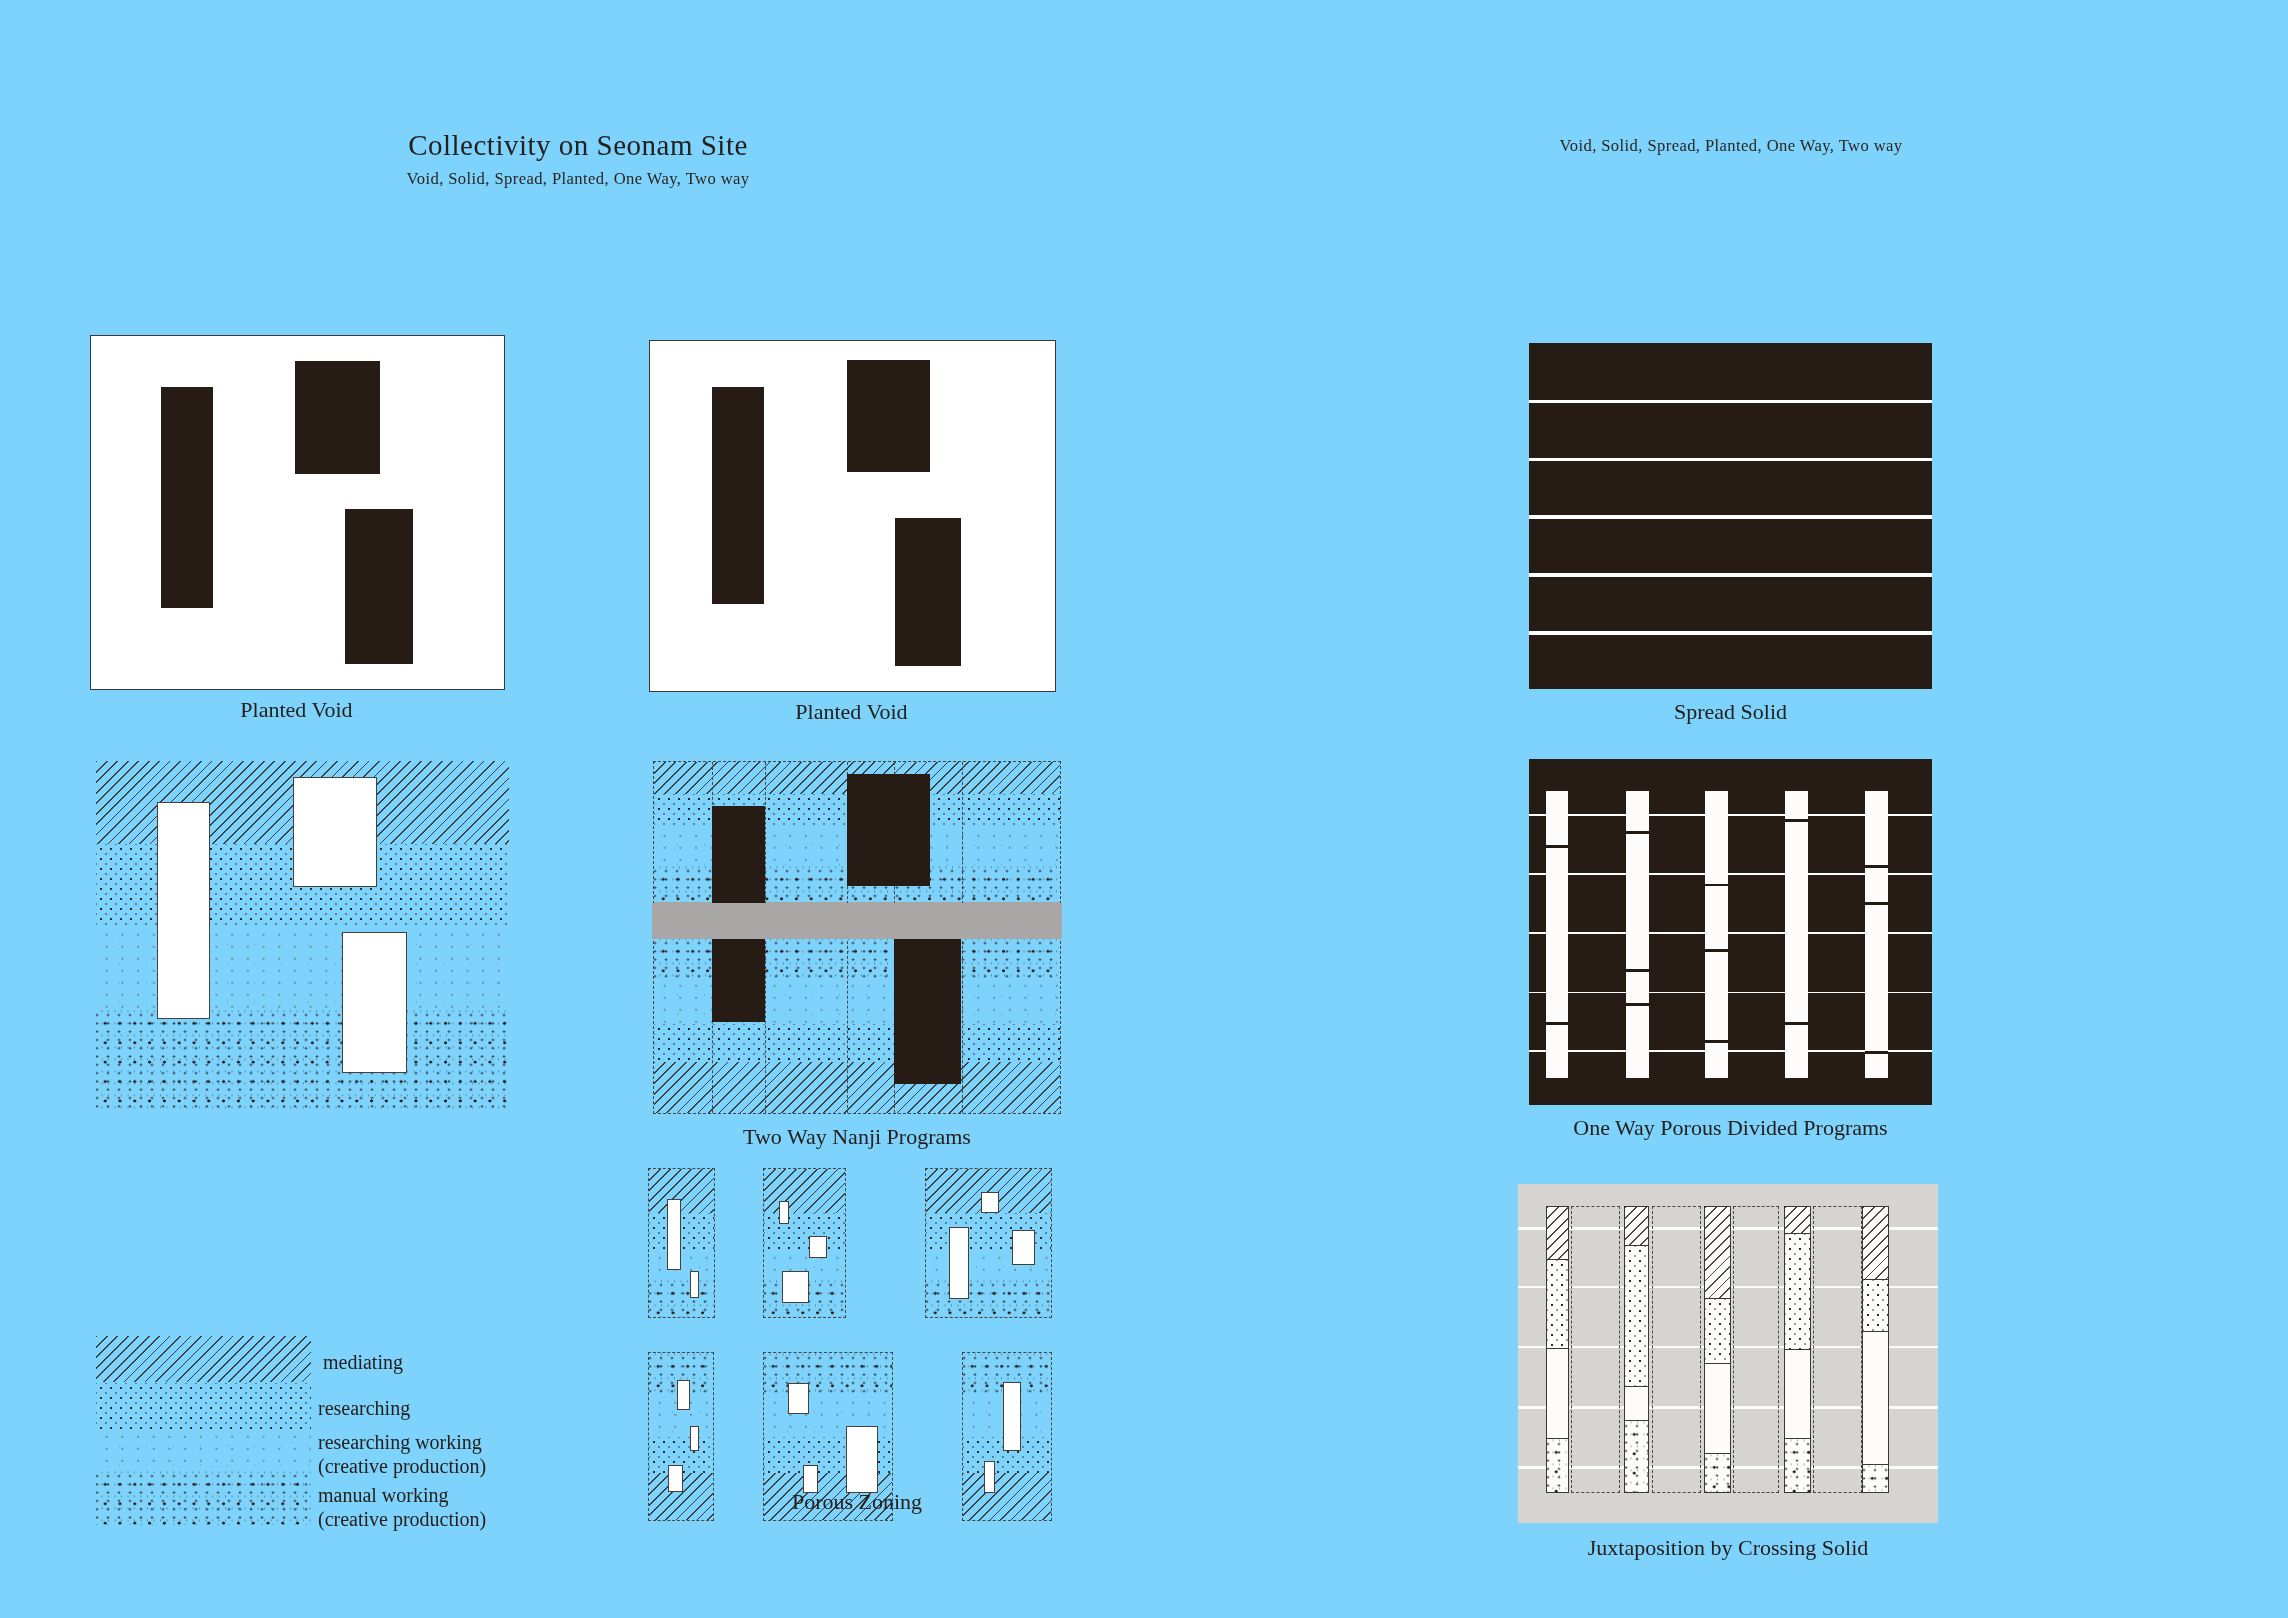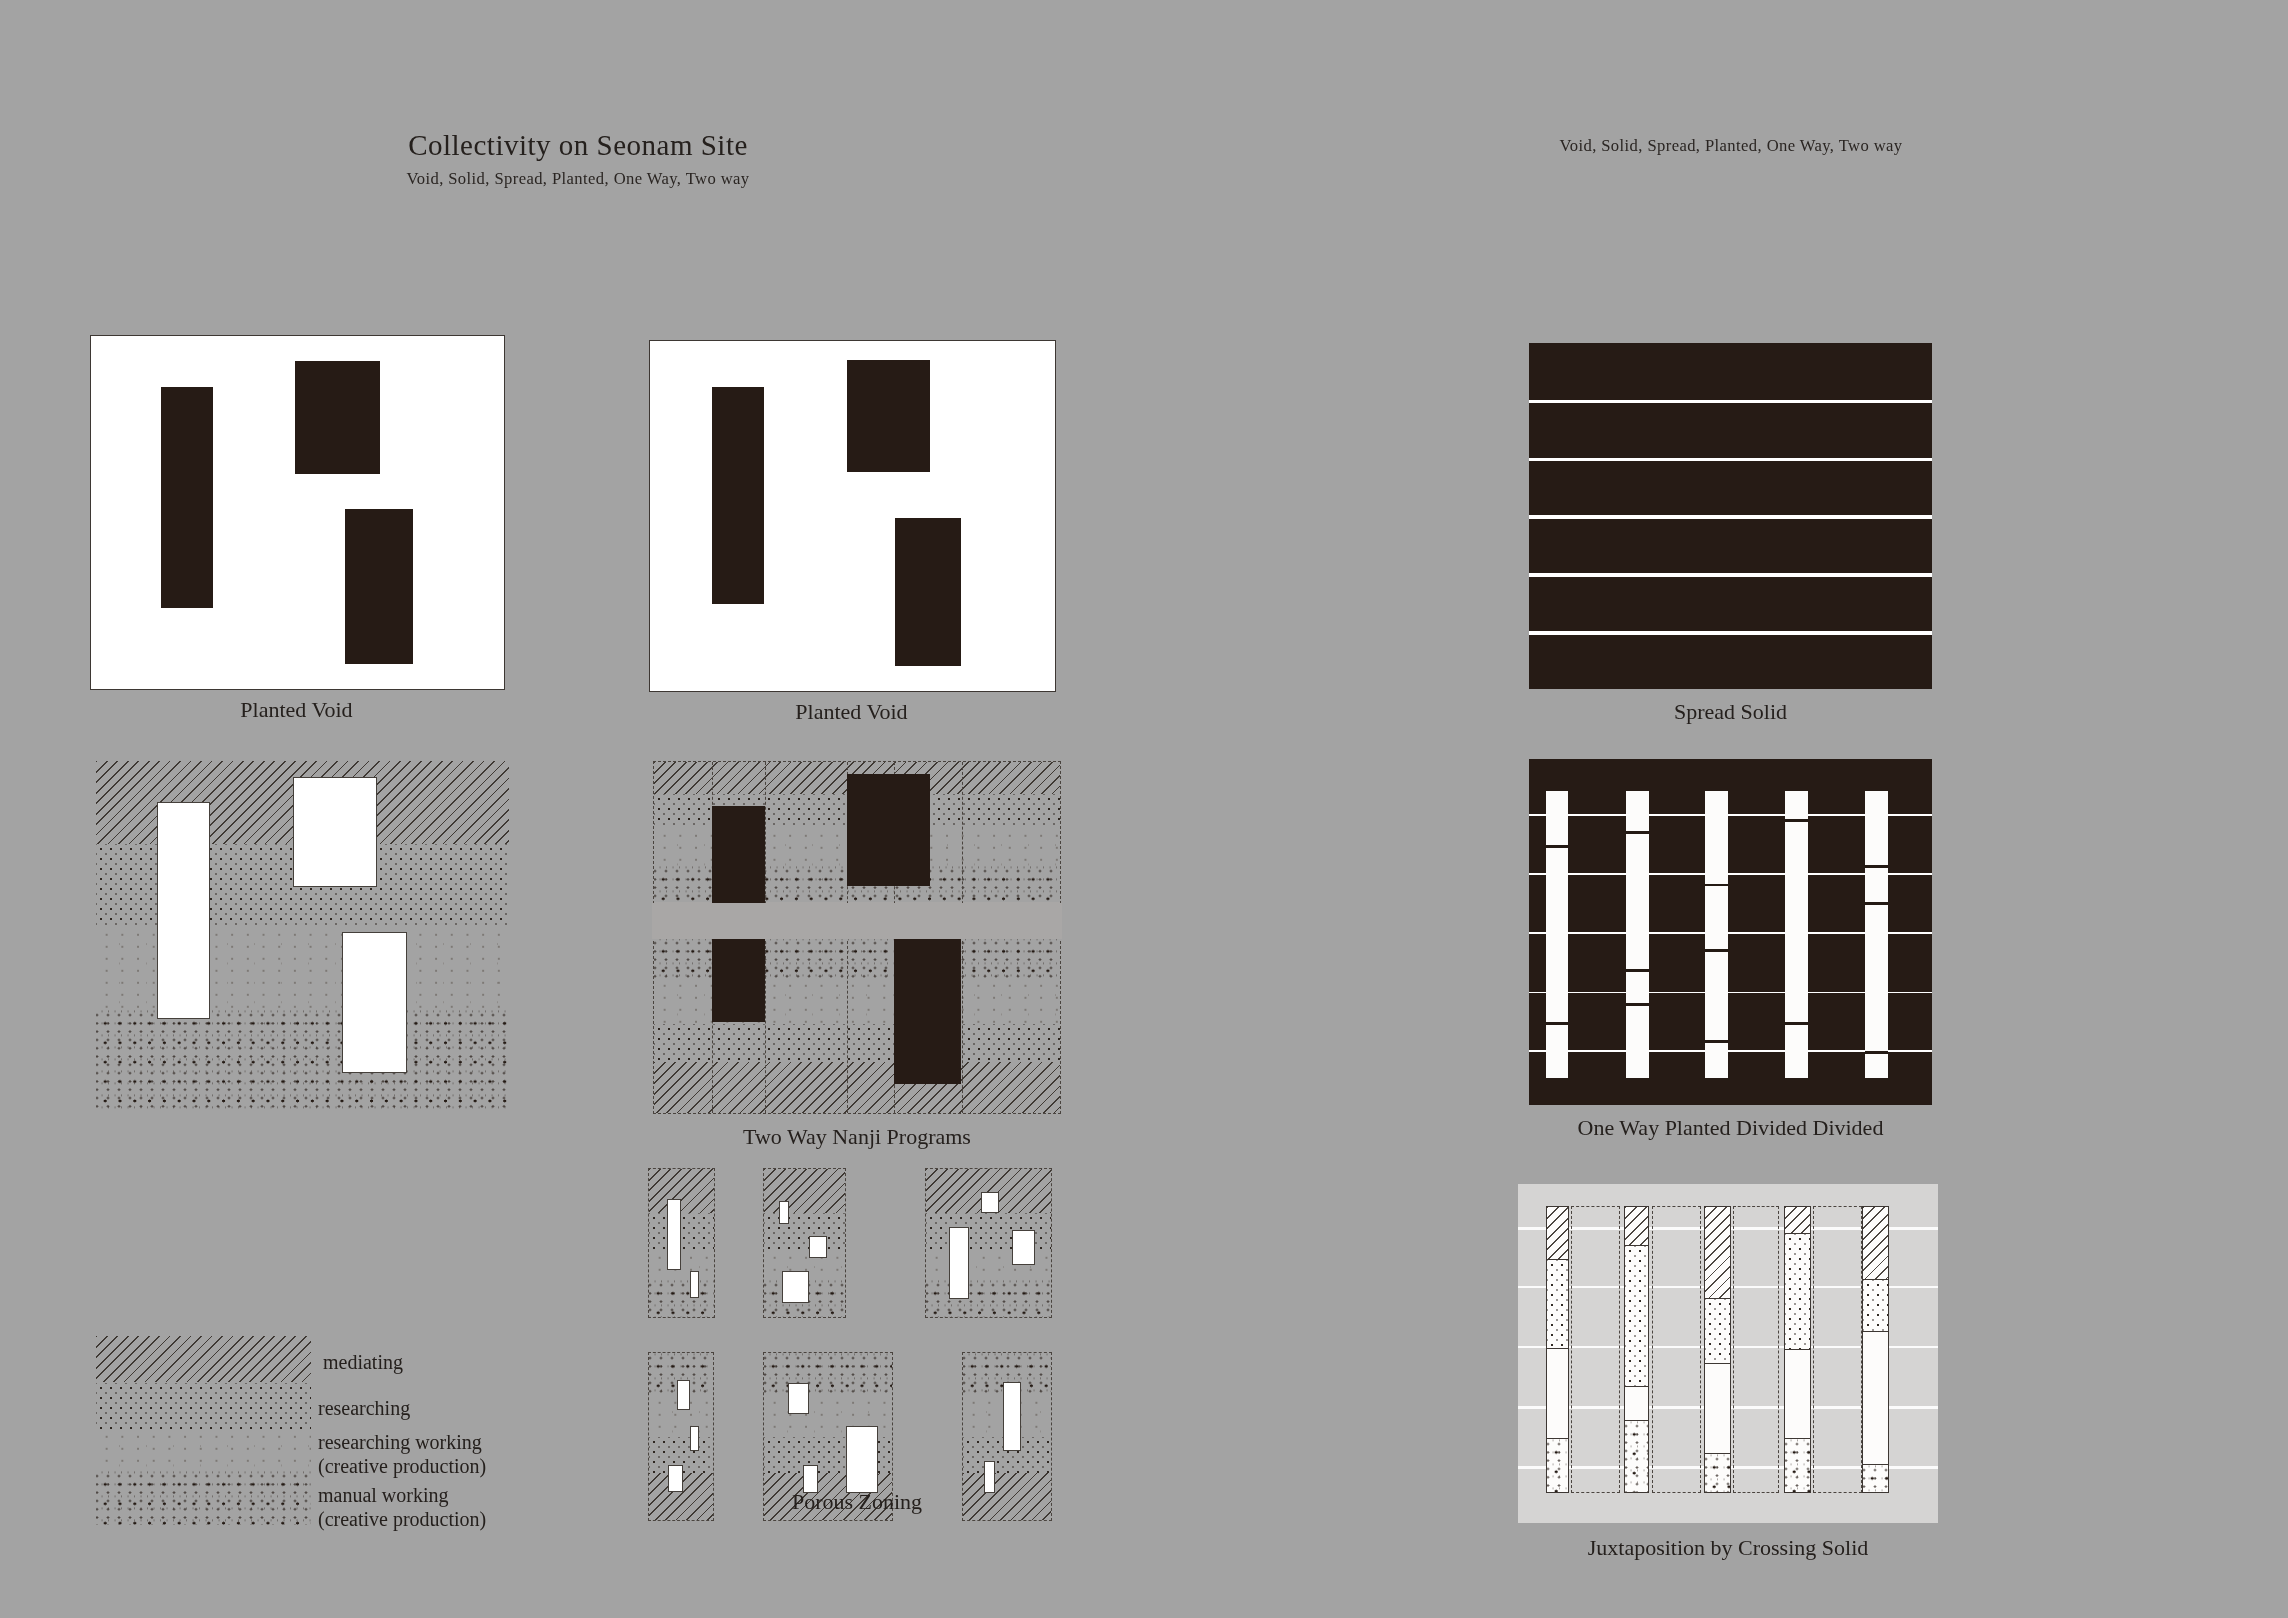--- a/index.html
+++ b/index.html
@@ -1,16 +1,16 @@
 <!DOCTYPE html>
 <html style="font-size:14.8px"><head>
 <meta charset="utf-8">
 <style>
   html,body{margin:0;padding:0;background:#ffffff;}
-  .page{position:relative;width:2289px;height:1619px;background:#a3a3a3;overflow:hidden;
+  .page{position:relative;width:2289px;height:1619px;background:#7dd3fc;overflow:hidden;
         font-family:"Liberation Serif","DejaVu Serif",serif;color:#272220;}
   .title-block{position:absolute;text-align:center;}
   .title{font-size:29px;letter-spacing:0.5px;color:#25201d;}
   .subtitle{font-size:16.6px;margin-top:7.4px;letter-spacing:0.4px;color:#2a2522;}
   .caption{position:absolute;text-align:center;font-size:22px;color:#25201d;}
   .panel{position:absolute;margin:0;padding:0;}
   .bordered{border:1.8px solid #3d3733;background:#fff;}
   .dashedb{border:1.8px dashed #4a443f;}
   .blk{position:absolute;background:#261b15;}
   .voidrect{position:absolute;background:#fff;border:1.8px solid #45403b;box-sizing:border-box;}
@@ -138,21 +138,21 @@
     <div class="strip" style="left:63.6%;top:9.3%;width:5.7%;height:83%;">
       <div class="div" style="top:9.6%;"></div>
       <div class="div" style="top:80.4%;"></div>
     </div>
     <div class="strip" style="left:83.3%;top:9.3%;width:5.7%;height:83%;">
       <div class="div" style="top:25.7%;"></div>
       <div class="div" style="top:38.6%;"></div>
       <div class="div" style="top:90.4%;"></div>
     </div>
   </figure>
-  <div class="caption" style="left:1529px;top:1115px;width:403px;">One Way Planted Divided Divided</div>
+  <div class="caption" style="left:1529px;top:1115px;width:403px;">One Way Porous Divided Programs</div>
 
   <div>
     <div class="legend-swatch tex-hatch" style="left:96px;top:1336px;width:215px;height:46px;"></div>
     <div class="legend-swatch tex-dots" style="left:96px;top:1383px;width:215px;height:46px;"></div>
     <div class="legend-swatch tex-fine" style="left:96px;top:1429px;width:215px;height:42px;"></div>
     <div class="legend-swatch tex-speck" style="left:96px;top:1471px;width:215px;height:54px;"></div>
 
     <div class="legend-label" style="left:323px;top:1350px;">mediating</div>
     <div class="legend-label" style="left:318px;top:1396px;">researching</div>
     <div class="legend-label" style="left:318px;top:1430px;">

